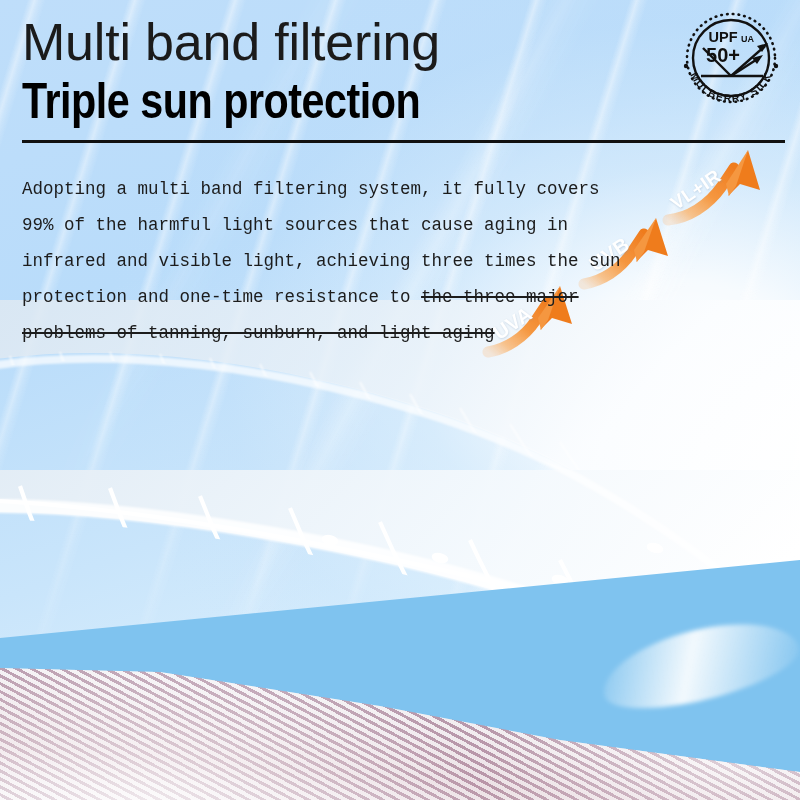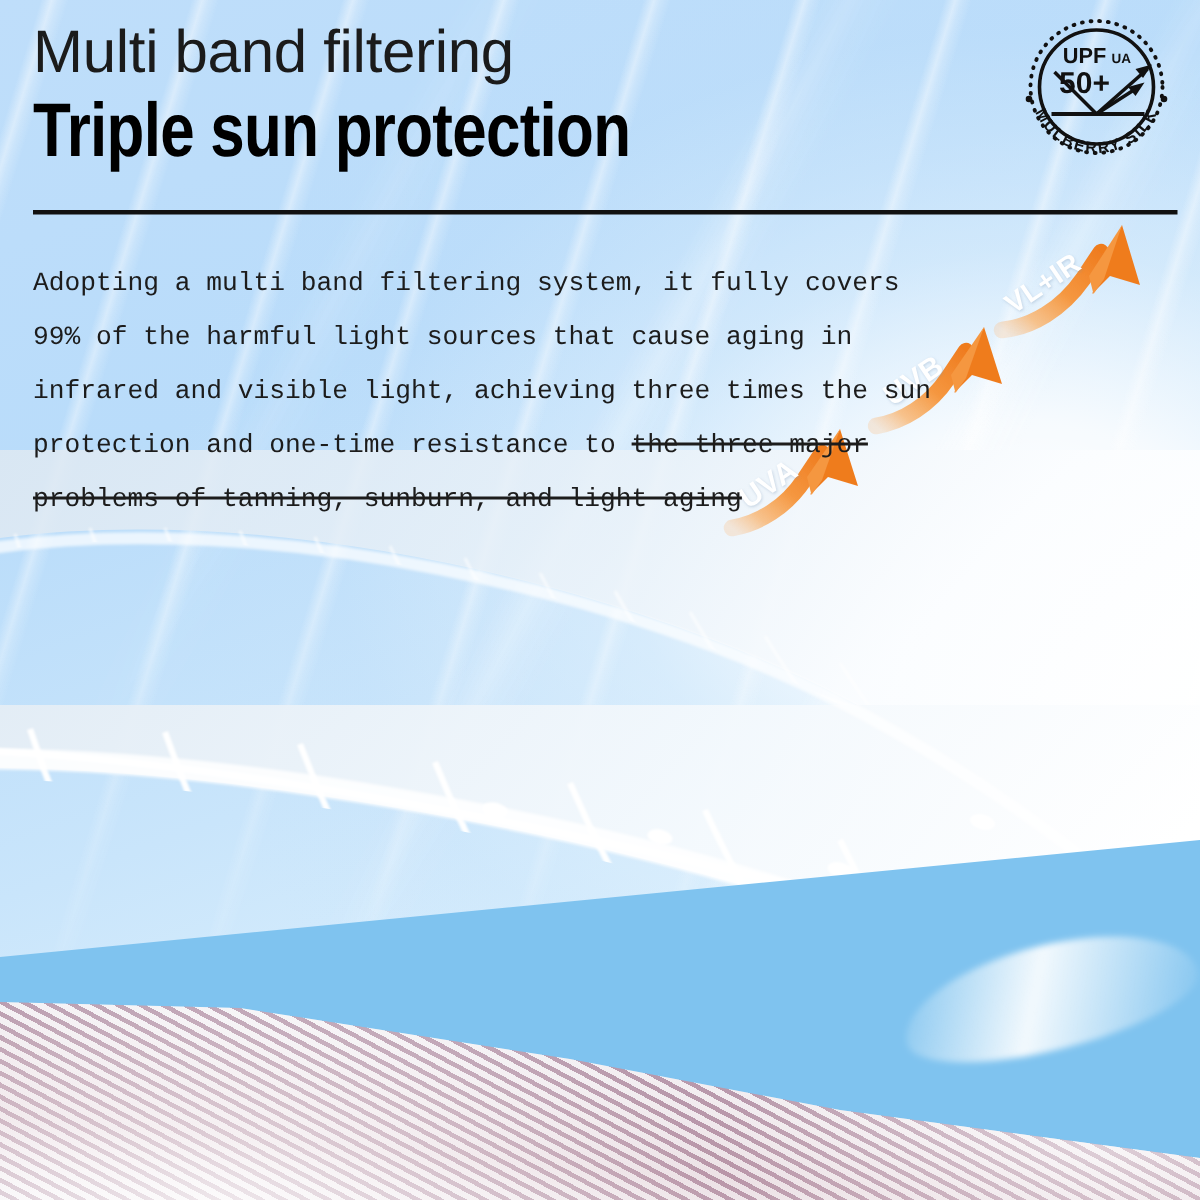--- a/index.html
+++ b/index.html
@@ -70,21 +70,21 @@
   #mesh-wrap svg { display:block; }
 
   
   #headline-block {
     position: absolute;
     left: 22px;
     top: 14px;
     width: 700px;
   }
   #title-line1 {
-    font-size: 40px;
+    font-size: 52px;
     font-weight: 400;
     color: #1b1b1b;
     letter-spacing: -0.2px;
     line-height: 1.08;
     white-space: nowrap;
   }
   #title-line2 {
     font-family: "Liberation Sans Narrow", "Liberation Sans", sans-serif;
     font-size: 43px;
     font-weight: 700;

